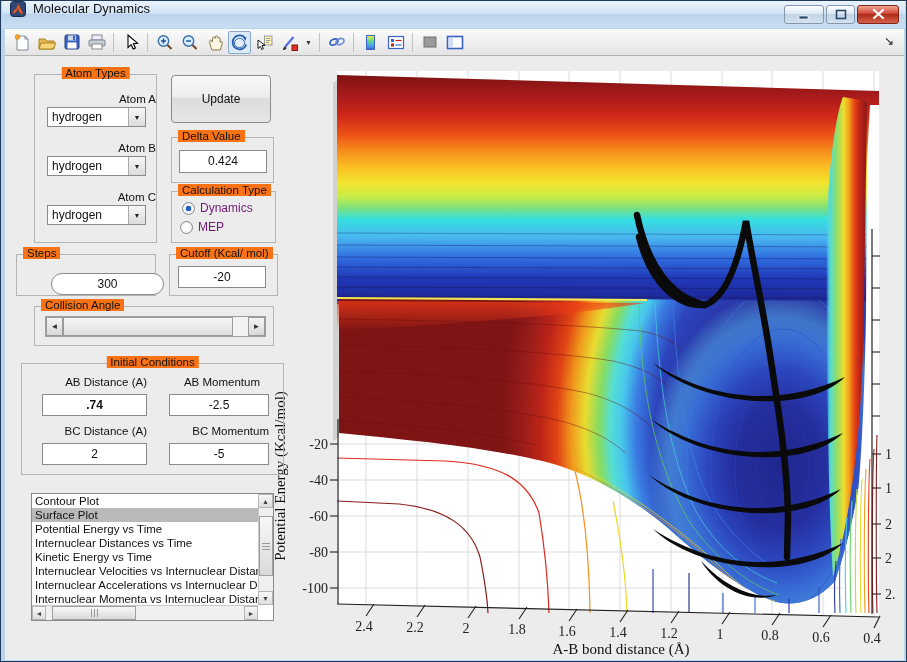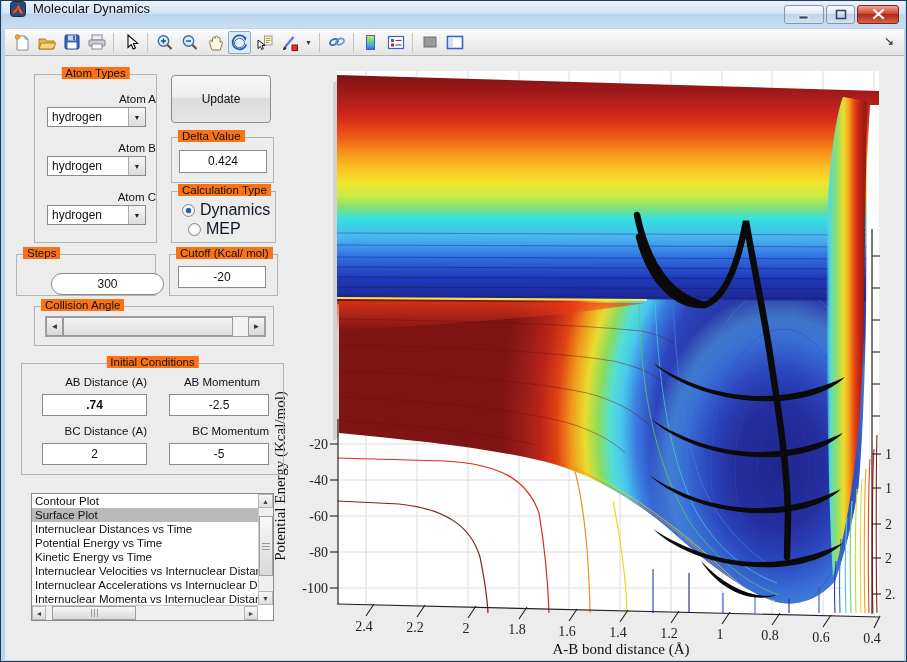--- a/index.html
+++ b/index.html
@@ -43,21 +43,21 @@
   .efield { position:absolute; background:#fff; border:1px solid #8a8a8a;
             font-size:12px; text-align:center; line-height:20px; color:#111; }
   .combo { position:absolute; height:20px; background:#fff; border:1px solid #8a8a8a; }
   .combo .cv { position:absolute; left:4px; top:2px; font-size:12px; color:#111; }
   .combo .cbtn { position:absolute; right:0; top:0; bottom:0; width:17px;
                  background:linear-gradient(#f6f6f6,#dcdcdc); border-left:1px solid #aaa;
                  font-size:7px; color:#222; display:flex; align-items:center; justify-content:center; }
   .btn { position:absolute; border:1px solid #8c8c8c; border-radius:4px;
          background:linear-gradient(#f8f8f8 0%,#ededed 45%,#dcdcdc 50%,#e6e6e6 100%);
          font-size:12px; color:#111; display:flex; align-items:center; justify-content:center; }
-  .radio { position:absolute; display:flex; align-items:center; gap:5px; font-size:16px; color:#0f172a; }
+  .radio { position:absolute; display:flex; align-items:center; gap:5px; font-size:12px; color:#701a75; }
   .rdot { width:13px; height:13px; border-radius:50%; border:1px solid #8b8b8b;
           background:radial-gradient(#fff 30%,#dfe5ea); position:relative; }
   .rdot.on::after { content:""; position:absolute; left:3px; top:3px; width:5px; height:5px;
           border-radius:50%; background:#1f5fc4; box-shadow:0 0 1px #0c3f96; }
   
   .slider { position:absolute; height:21px; border:1px solid #a0a0a0; background:#f2f2f2;
             display:flex; }
   .sarrow { width:17px; background:linear-gradient(#f4f4f4,#d8d8d8); border:1px solid #9a9a9a;
             font-size:8px; color:#333; display:flex; align-items:center; justify-content:center; }
   .sthumb { flex:1; margin-right:15px; background:linear-gradient(#f5f5f5,#dfdfdf);
@@ -505,21 +505,21 @@
         <span class="gtitle left">Delta Value</span>
         <div class="efield" style="left:7px;top:12px;width:88px;height:23px;line-height:21px;">0.424</div>
       </div>
 
       <div class="gbox" style="left:170px;top:190px;width:105px;height:52px;">
         <span class="gtitle left">Calculation Type</span>
         <div class="radio" style="left:10px;top:9px;">
           <span class="rdot on"></span>
           <span>Dynamics</span>
         </div>
-        <div class="radio" style="left:16px;top:28px;">
+        <div class="radio" style="left:8px;top:28px;">
           <span class="rdot"></span>
           <span>MEP</span>
         </div>
       </div>
 
       <div class="gbox" style="left:15px;top:253px;width:140px;height:42px;">
         <span class="gtitle left">Steps</span>
         <div class="efield" style="left:34px;top:18px;width:113px;height:22px;border-radius:11px;">300</div>
       </div>
 
@@ -546,22 +546,22 @@
         <span class="lbl" style="left:20px;top:61px;width:105px;">BC Distance (A)</span>
         <span class="lbl" style="left:147px;top:61px;width:100px;">BC Momentum</span>
         <div class="efield" style="left:20px;top:79px;width:105px;height:22px;">2</div>
         <div class="efield" style="left:147px;top:79px;width:100px;height:22px;">-5</div>
       </div>
 
       <div class="listbox">
         <div class="lb-items">
           <div class="lb-item">Contour Plot</div>
           <div class="lb-item sel">Surface Plot</div>
+          <div class="lb-item">Potential Energy vs Time</div>
           <div class="lb-item">Internuclear Distances vs Time</div>
-          <div class="lb-item">Potential Energy vs Time</div>
           <div class="lb-item">Kinetic Energy vs Time</div>
           <div class="lb-item">Internuclear Velocities vs Internuclear Distance</div>
           <div class="lb-item">Internuclear Accelerations vs Internuclear Distance</div>
           <div class="lb-item">Internuclear Momenta vs Internuclear Distance</div>
         </div>
         <div class="vsb">
           <span class="sbarrow" style="left:-1px;top:0;">▲</span>
           <div class="sbthumb" style="left:0;right:0;top:22px;height:60px;">
                 <span class="grip"></span>
               </div>

